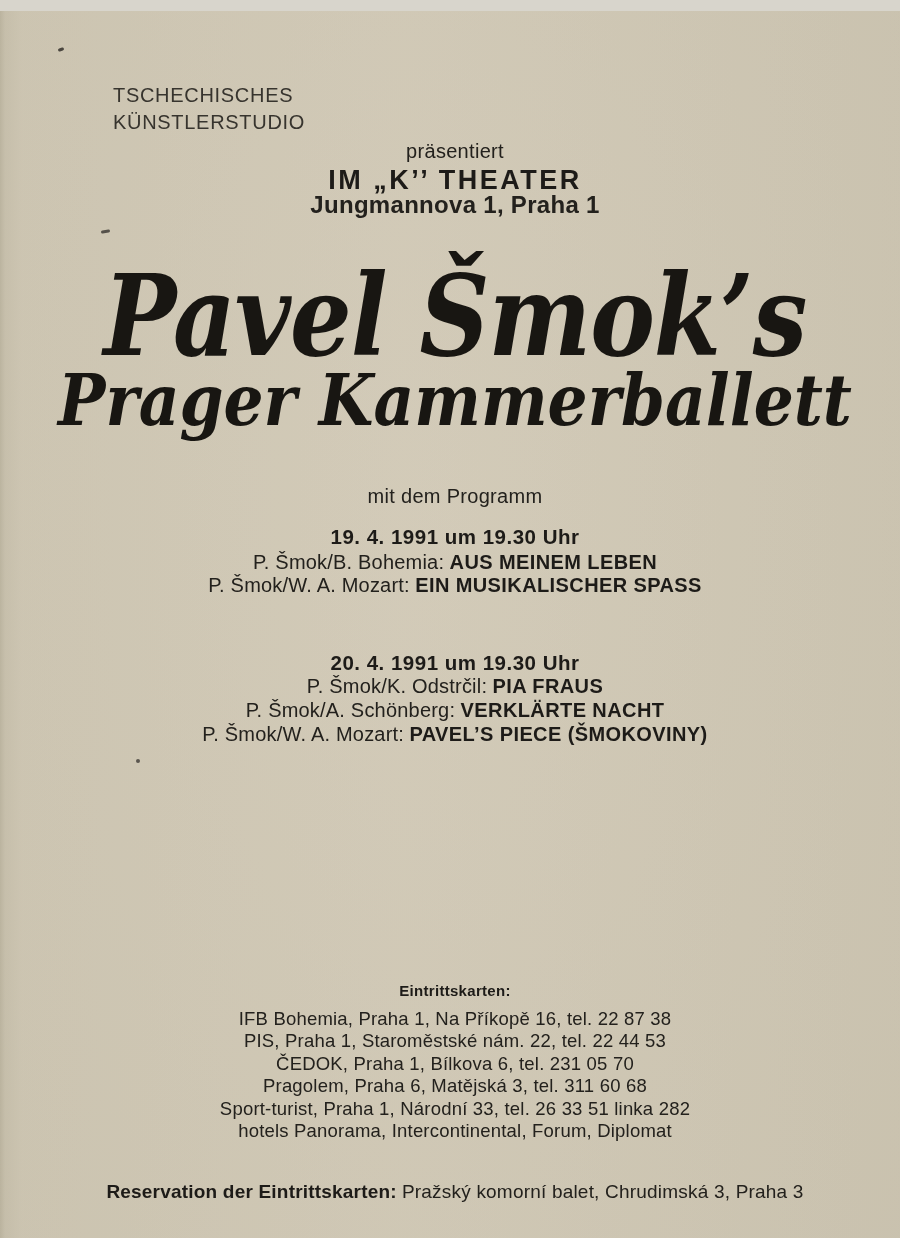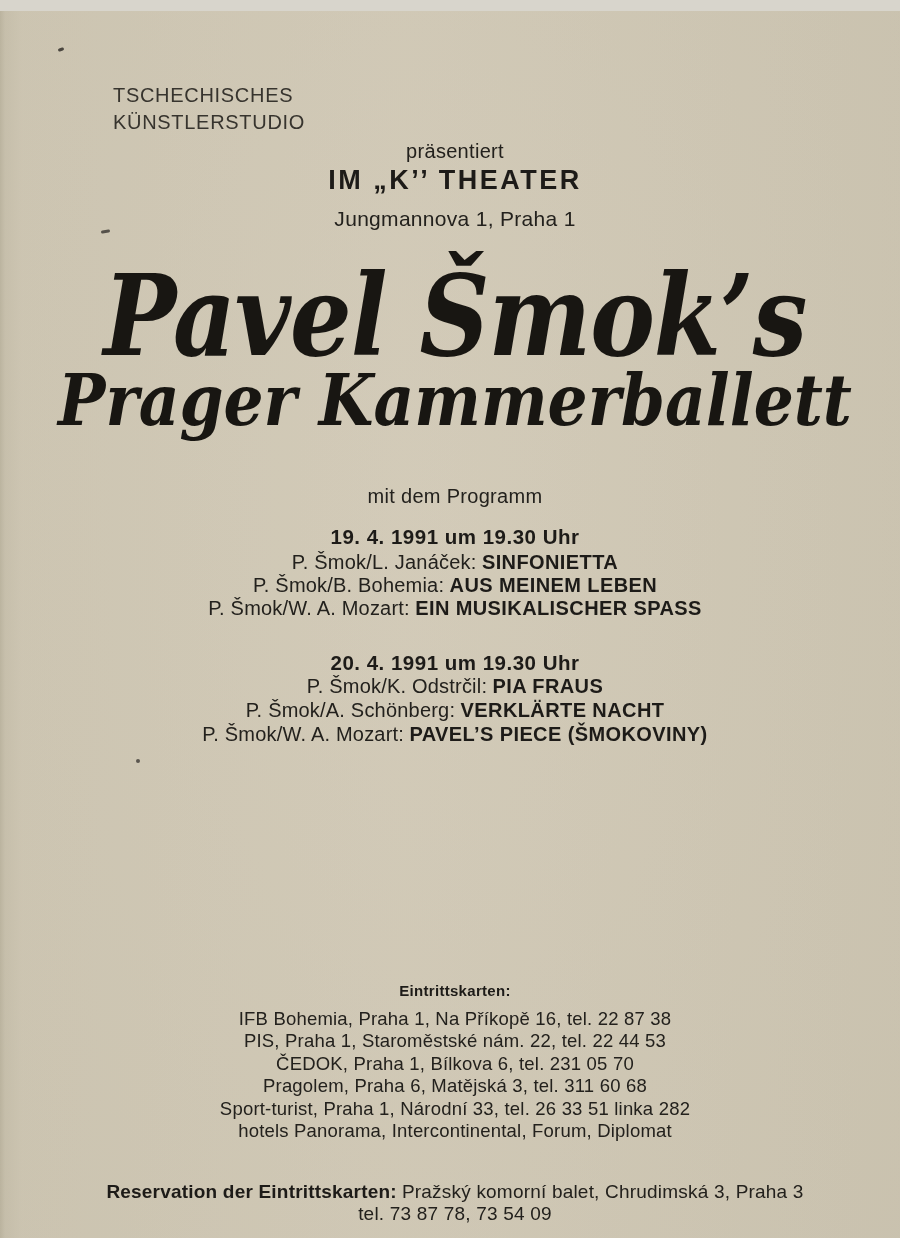--- a/index.html
+++ b/index.html
@@ -22,21 +22,21 @@
   .speck{position:absolute;}
   .s1{left:58px;top:37px;width:6px;height:3px;background:#4a463f;border-radius:2px;transform:rotate(-18deg);}
   .s2{left:101px;top:219px;width:9px;height:3px;background:#55514a;border-radius:2px;transform:rotate(-8deg);}
   .s3{left:136px;top:748px;width:4px;height:4px;background:#5a564f;border-radius:50%;}
   
   .hdr-left{left:113px;top:71px;font-size:20px;line-height:27px;letter-spacing:.7px;color:#37342e;}
   .hdr-right{right:93px;top:71px;text-align:right;font-size:20px;line-height:27px;letter-spacing:.7px;color:#37342e;}
   
   .presents{top:129px;font-size:20px;letter-spacing:.3px;}
   .venue{top:154px;font-size:27px;font-weight:700;letter-spacing:2.5px;color:#1d1b18;}
-  .venue-address{top:196px;font-size:21px;letter-spacing:.3px;}
+  .venue-address{top:180px;font-size:24px;letter-spacing:.3px;font-weight:bold;}
   
   .title{
     font-family:"DejaVu Serif", serif;
     font-style:italic;font-weight:700;
     color:#181612;white-space:nowrap;
     margin:0;transform-origin:50% 0;
   }
   .title1{top:247px;font-size:97px;line-height:1.05;transform:scaleY(1.16);letter-spacing:-1px;}
   .title2{top:352px;font-size:63px;line-height:1.05;transform:scaleY(1.12);letter-spacing:0;}
   
@@ -75,21 +75,20 @@
   <div class="c venue">IM „K’’ THEATER</div>
   <div class="c venue-address">Jungmannova 1, Praha 1</div>
 
   <h1 class="c title title1">Pavel Šmok’s</h1>
   <h1 class="c title title2">Prager Kammerballett</h1>
 
   <div class="c program-intro">mit dem Programm</div>
 
   <div class="c show-date date1">19. 4. 1991 um 19.30 Uhr</div>
   <div class="c pieces list1">
-    <div><span class="credits">P. Šmok/L. Janáček:</span><span class="piece-title">SINFONIETTA</span></div>
     <div><span class="credits">P. Šmok/B. Bohemia:</span><span class="piece-title">AUS MEINEM LEBEN</span></div>
     <div><span class="credits">P. Šmok/W. A. Mozart:</span><span class="piece-title">EIN MUSIKALISCHER SPASS</span></div>
   </div>
 
   <div class="c show-date date2">20. 4. 1991 um 19.30 Uhr</div>
   <div class="c pieces list2">
     <div><span class="credits">P. Šmok/K. Odstrčil:</span><span class="piece-title">PIA FRAUS</span></div>
     <div><span class="credits">P. Šmok/A. Schönberg:</span><span class="piece-title">VERKLÄRTE NACHT</span></div>
     <div><span class="credits">P. Šmok/W. A. Mozart:</span><span class="piece-title">PAVEL’S PIECE (ŠMOKOVINY)</span></div>
   </div>
@@ -99,16 +98,15 @@
     <div>IFB Bohemia, Praha 1, Na Příkopě 16, tel. 22 87 38</div>
     <div>PIS, Praha 1, Staroměstské nám. 22, tel. 22 44 53</div>
     <div>ČEDOK, Praha 1, Bílkova 6, tel. 231 05 70</div>
     <div>Pragolem, Praha 6, Matějská 3, tel. 311 60 68</div>
     <div>Sport-turist, Praha 1, Národní 33, tel. 26 33 51 linka 282</div>
     <div>hotels Panorama, Intercontinental, Forum, Diplomat</div>
   </div>
 
   <div class="c reservation">
     <div><span class="res-label">Reservation der Eintrittskarten:</span><span>Pražský komorní balet, Chrudimská 3, Praha 3</span></div>
-    <div>tel. 73 87 78, 73 54 09</div>
   </div>
 
 </div>
 
 </body></html>

